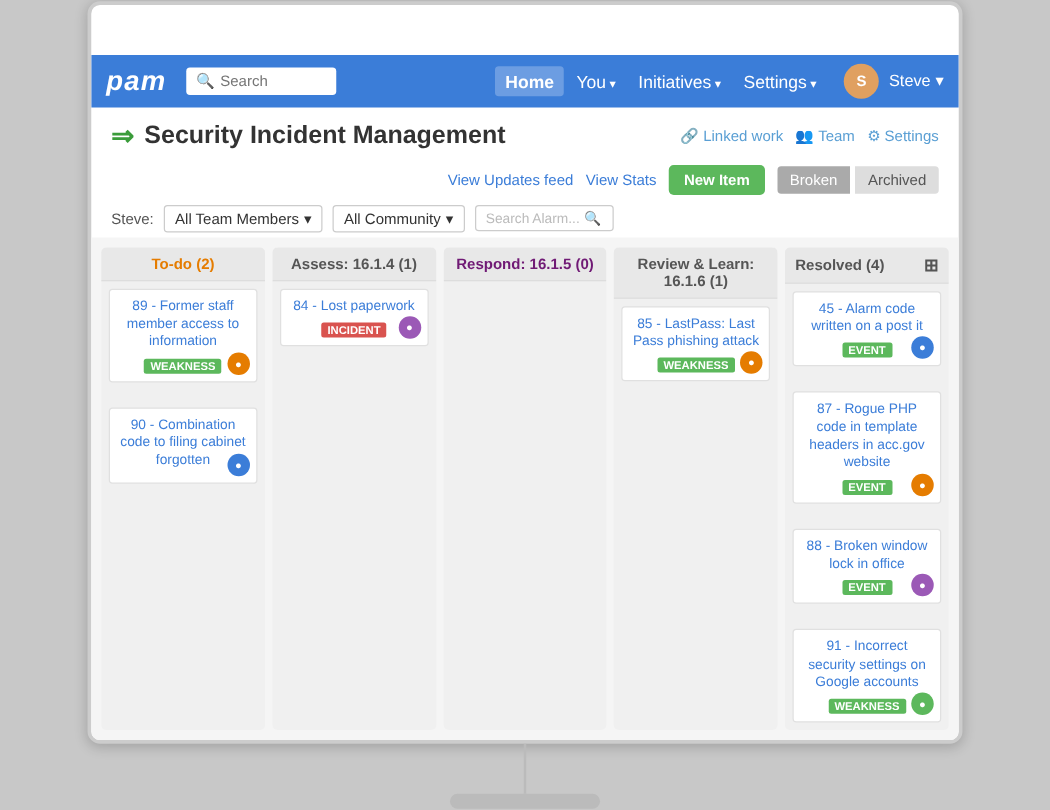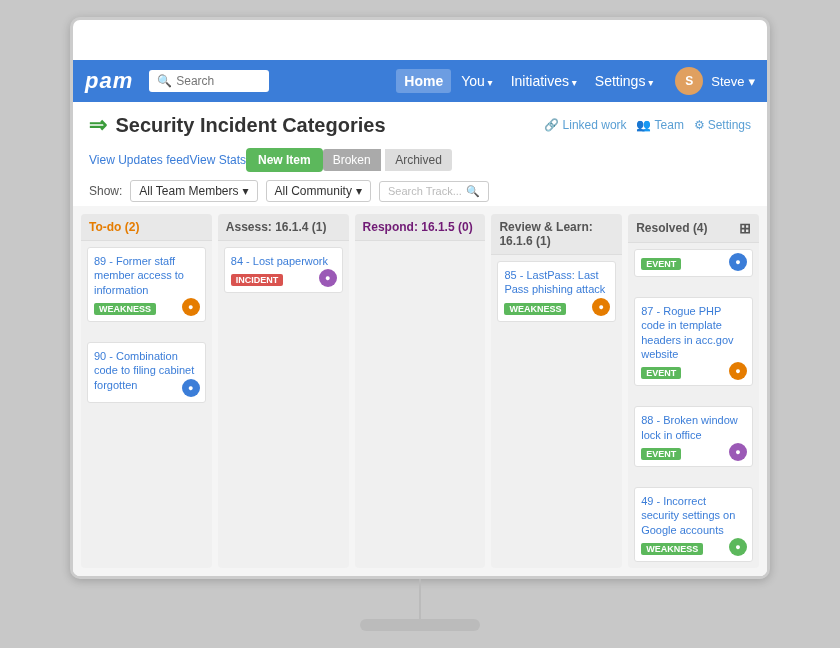--- a/index.html
+++ b/index.html
@@ -161,21 +161,23 @@
       display: flex;
       align-items: center;
       gap: 3px;
       cursor: pointer;
     }
 
     
     .toolbar {
       display: flex;
       align-items: center;
+      justify-content: flex-end;
       padding: 4px 16px;
+      gap: 10px;
     }
 
     .btn-view-updates {
       color: #3b7dd8;
       font-size: 12px;
       cursor: pointer;
       text-decoration: none;
     }
 
     .btn-view-stats {
@@ -262,20 +264,21 @@
       background: #f5f5f5;
       min-height: 340px;
     }
 
     .kanban-col {
       flex: 1;
       background: #f0f0f0;
       border-radius: 4px;
       overflow: hidden;
       min-width: 0;
+      text-align: center;
     }
 
     .kanban-col-header {
       padding: 6px 8px;
       font-size: 12px;
       font-weight: bold;
       color: #555;
       background: #e8e8e8;
       border-bottom: 1px solid #ddd;
     }
@@ -377,21 +380,21 @@
       <div class="nav-avatar">S</div>
       <div class="nav-user">
         <span>Steve</span>
         <span>▾</span>
       </div>
     </nav>
 
     <div class="page-header">
       <div class="page-title-area">
         <span class="page-icon">⇒</span>
-        <h1 class="page-title">Security Incident Categories</h1>
+        <h1 class="page-title">Security Incident Management</h1>
       </div>
       <div class="page-actions-top">
         <span>
           <span>🔗</span>
           <span>Linked work</span>
         </span>
         <span>
           <span>👥</span>
           <span>Team</span>
         </span>
@@ -406,31 +409,31 @@
       <a class="btn-view-updates">View Updates feed</a>
       <a class="btn-view-stats">View Stats</a>
       <button class="btn-new-item">New Item</button>
       <div>
         <button class="btn-active">Broken</button>
         <button class="btn-archived">Archived</button>
       </div>
     </div>
 
     <div class="filters">
-      <span class="filter-label">Show:</span>
+      <span class="filter-label">Steve:</span>
       <div class="filter-select">
         <span>All Team Members</span>
         <span>▾</span>
       </div>
       <div class="filter-select">
         <span>All Community</span>
         <span>▾</span>
       </div>
       <div class="filter-search">
-        <span style="color:#bbb;font-size:11px;" placeholder="Search Track...">Search Track...</span>
+        <span style="color:#bbb;font-size:11px;" placeholder="Search Track...">Search Alarm...</span>
         <span style="font-size:11px;">🔍</span>
       </div>
     </div>
 
     <div class="kanban" id="kanban-board">
         <div class="kanban-col">
           <div class="kanban-col-header todo">To-do (2)</div>
           <div class="kanban-cards">
             <div class="kanban-card"><div class="card-title">89 - Former staff member access to information</div><span class="card-badge badge-weakness">WEAKNESS</span><div class="card-avatar orange">●</div></div>
             <div class="kanban-card">
@@ -454,24 +457,24 @@
           <div class="kanban-cards">
             <div class="kanban-card"><div class="card-title">85 - LastPass: Last Pass phishing attack</div><span class="card-badge badge-weakness">WEAKNESS</span><div class="card-avatar orange">●</div></div>
           </div>
         </div>
         <div class="kanban-col">
           <div class="kanban-col-header resolved">
             <span>Resolved (4)</span>
             <span class="resolved-icon">⊞</span>
           </div>
           <div class="kanban-cards">
-            <div class="kanban-card"><span class="card-badge badge-event">EVENT</span><div class="card-avatar blue">●</div></div>
+            <div class="kanban-card"><div class="card-title">45 - Alarm code written on a post it</div><span class="card-badge badge-event">EVENT</span><div class="card-avatar blue">●</div></div>
             <div class="kanban-card"><div class="card-title">87 - Rogue PHP code in template headers in acc.gov website</div><span class="card-badge badge-event">EVENT</span><div class="card-avatar orange">●</div></div>
             <div class="kanban-card"><div class="card-title">88 - Broken window lock in office</div><span class="card-badge badge-event">EVENT</span><div class="card-avatar purple">●</div></div>
-            <div class="kanban-card"><div class="card-title">49 - Incorrect security settings on Google accounts</div><span class="card-badge badge-weakness">WEAKNESS</span><div class="card-avatar green">●</div></div>
+            <div class="kanban-card"><div class="card-title">91 - Incorrect security settings on Google accounts</div><span class="card-badge badge-weakness">WEAKNESS</span><div class="card-avatar green">●</div></div>
           </div>
         </div>
       </div>
 
   </div>
   <div class="monitor-stand"></div>
   <div class="monitor-base"></div>
 </div>
 
 </body></html>

